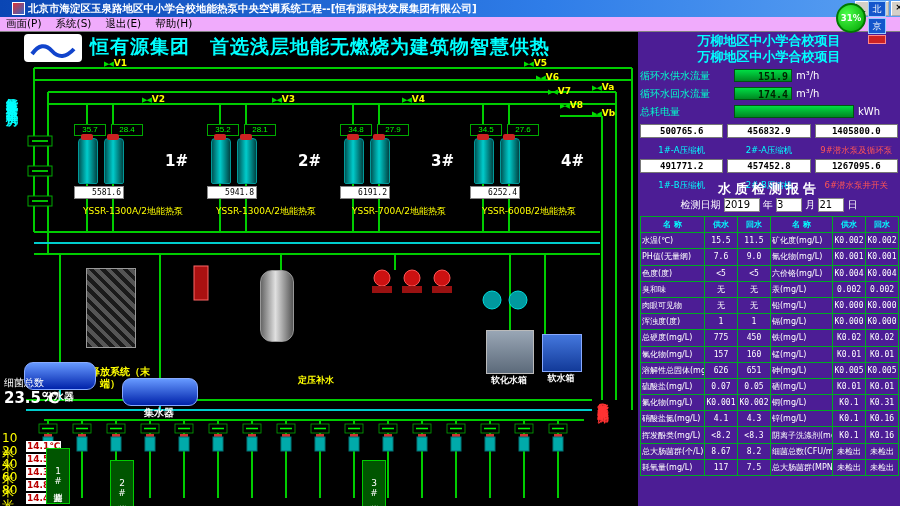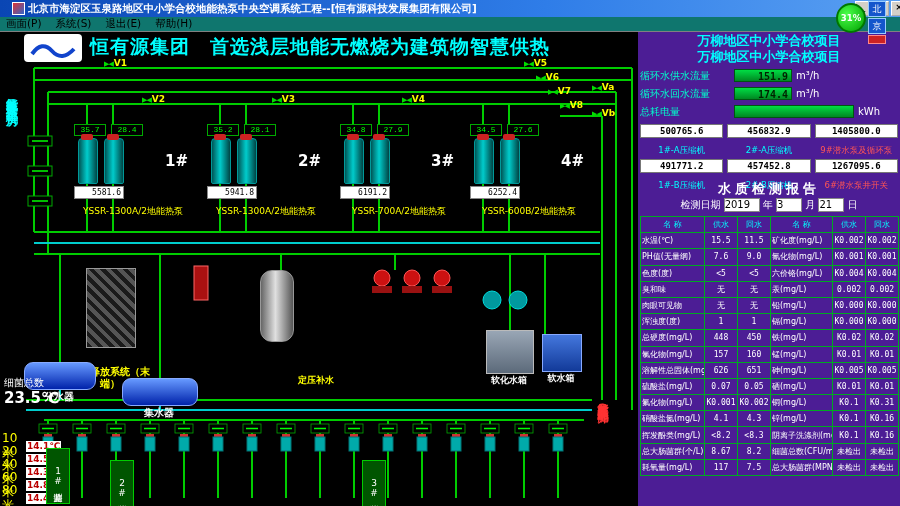--- a/index.html
+++ b/index.html
@@ -6,21 +6,21 @@
   #app{position:relative;width:900px;height:506px;overflow:hidden;background:#000;
        font-family:"DejaVu Sans","Liberation Sans",sans-serif;}
   
   #titlebar{position:absolute;left:0;top:0;width:900px;height:17px;
     background:linear-gradient(90deg,#0a46b4,#2f7de8 60%,#5aa0f2);display:flex;align-items:center;padding-left:9px;}
   #app-icon{width:11px;height:11px;margin:0 3px;background:linear-gradient(135deg,#d33,#36c);border:1px solid #fff;}
   #title-text{color:#fff;font-size:10.5px;font-weight:bold;white-space:nowrap;overflow:hidden;flex:1;}
   #win-buttons{display:flex;gap:2px;margin-right:2px;}
   .winbtn{width:14px;height:13px;background:#d4d0c8;border:1px outset #fff;color:#000;
     font-size:9px;line-height:11px;text-align:center;font-weight:bold;}
-  #menubar{position:absolute;left:0;top:17px;width:900px;height:15px;background:#0f766e;
+  #menubar{position:absolute;left:0;top:17px;width:900px;height:15px;background:#f0abfc;
     border-bottom:1px solid #808080;display:flex;align-items:center;gap:14px;padding-left:6px;box-sizing:border-box;}
   .menu-item{font-size:10.5px;color:#000;}
   
   #battery{position:absolute;left:836px;top:3px;width:26px;height:26px;border-radius:50%;
     background:radial-gradient(circle at 35% 35%,#4aff4a,#00a000);border:2px solid #007700;
     color:#fff;font-size:8.5px;font-weight:bold;text-align:center;line-height:26px;z-index:50;}
   #city-widget{position:absolute;left:868px;top:1px;width:18px;z-index:50;}
   .city-box{width:16px;height:14px;background:#1456cc;border:1px solid #9cf;color:#fff;
     font-size:9px;text-align:center;line-height:14px;margin-bottom:1px;}
   #city-red{width:16px;height:7px;background:#cc2222;border:1px solid #f88;}
@@ -38,21 +38,21 @@
   .valve{position:absolute;color:#ffff00;font-size:9px;font-weight:bold;white-space:nowrap;}
   .valve::before{content:"▶◀";color:#00dd00;font-size:7px;letter-spacing:-1px;margin-right:1px;}
   
   .unit{position:absolute;top:92px;width:126px;height:96px;}
   #units div.unit:nth-of-type(1){left:70px;}
   #units div.unit:nth-of-type(2){left:203px;}
   #units div.unit:nth-of-type(3){left:336px;}
   #units div.unit:nth-of-type(4){left:466px;}
   .unit-readouts{position:absolute;left:4px;top:0;display:flex;gap:5px;}
   .readout{display:inline-block;width:30px;height:10px;background:#000;border:1px solid #00aa00;
-    color:#00ff00;font-family:Liberation Mono, monospace;font-size:8px;line-height:10px;text-align:center;}
+    color:#00ff00;font-family:Liberation Sans, sans-serif;font-size:8px;line-height:10px;text-align:center;}
   .pump-cyl{position:absolute;top:14px;width:18px;height:44px;border-radius:4px 4px 2px 2px;
     background:linear-gradient(90deg,#005555,#00cccc 45%,#004444);border:1px solid #009999;}
   .pump-cyl::before{content:"";position:absolute;left:2px;top:-5px;width:12px;height:6px;background:#cc2222;border-radius:2px;}
   .pump-a{left:8px;}.pump-b{left:34px;}
   .unit-no{position:absolute;right:8px;top:28px;color:#fff;font-size:15px;font-weight:bold;}
   .meter{position:absolute;left:4px;top:62px;width:46px;height:11px;background:#fff;border:1px solid #888;
     color:#000;font-family:"DejaVu Sans Mono",monospace;font-size:8px;line-height:11px;text-align:right;padding-right:2px;}
   .unit-model{position:absolute;left:-8px;bottom:2px;width:142px;color:#ffff00;font-size:9px;
     text-align:center;white-space:nowrap;}
   
@@ -109,21 +109,21 @@
   .counter-label{font-size:8.5px;line-height:11px;white-space:nowrap;}
   #report-title{position:absolute;top:148px;width:100%;text-align:center;color:#fff;
     font-size:13px;font-weight:bold;letter-spacing:4px;}
   #date-row{position:absolute;top:166px;width:100%;text-align:center;color:#fff;font-size:10px;}
   .date-box{display:inline-block;background:#fff;color:#000;border:1px solid #888;
     text-align:left;font-size:10px;line-height:12px;vertical-align:middle;}
   .y{width:34px;}.m{width:24px;}.d{width:24px;}
   #wq-table{position:absolute;left:2px;top:184px;border-collapse:collapse;table-layout:fixed;width:258px;}
   #wq-table th,#wq-table td{border:1px solid #00aa22;height:15.2px;overflow:hidden;
     white-space:nowrap;padding:0 1px;font-size:8px;}
-  #wq-table th{color:#00ffff;font-weight:normal;}
+  #wq-table th{color:#00ffff;font-weight:bold;}
   #wq-table td{color:#fff;}
   .tname{text-align:left;margin-left:24px;}
   .tval{text-align:center;font-family:"DejaVu Sans Mono",monospace;}
 </style>
 </head>
 <body>
 
 <div id="app">
 
   <div id="titlebar">
@@ -523,21 +523,21 @@
               <td class="tname">浑浊度(度)</td>
               <td class="tval">1</td>
               <td class="tval">1</td>
               <td class="tname">镉(mg/L)</td>
               <td class="tval">K0.000</td>
               <td class="tval">K0.000</td>
             </tr>
 
             <tr>
               <td class="tname">总硬度(mg/L)</td>
-              <td class="tval">448</td>
+              <td class="tval">775</td>
               <td class="tval">450</td>
               <td class="tname">铁(mg/L)</td>
               <td class="tval">K0.02</td>
               <td class="tval">K0.02</td>
             </tr>
 
             <tr>
               <td class="tname">氯化物(mg/L)</td>
               <td class="tval">157</td>
               <td class="tval">160</td>

